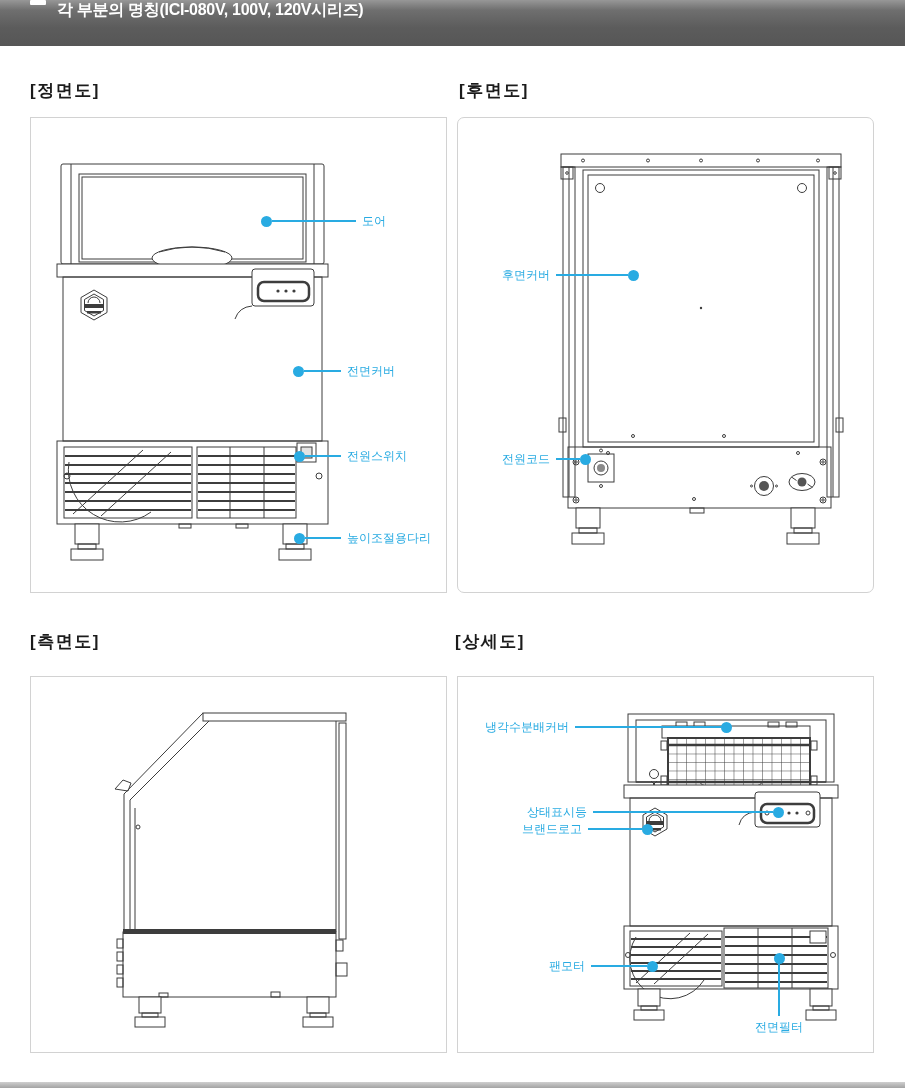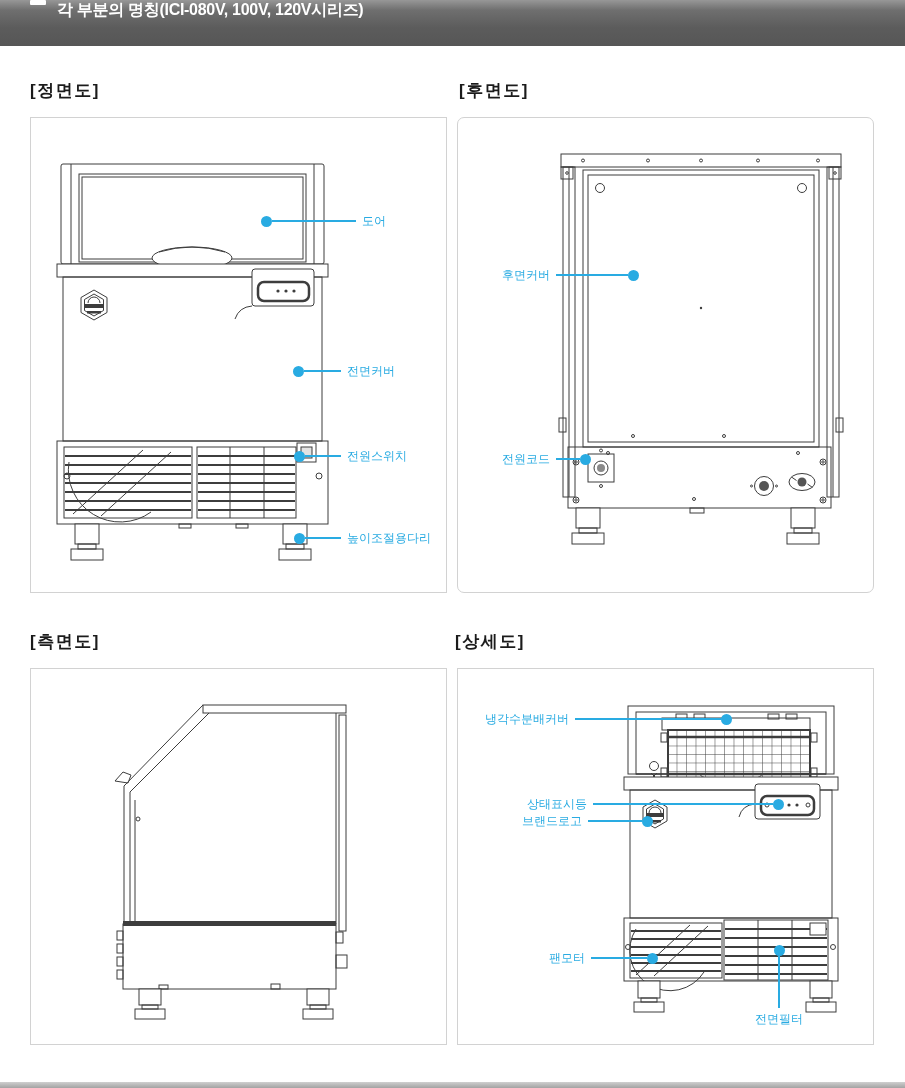--- a/index.html
+++ b/index.html
@@ -16,21 +16,21 @@
   .header-dash { width:16px; height:5px; background:#ffffff; border-radius:1px; margin-left:30px; flex:none; }
   .header-title { color:#ffffff; font-size:16px; font-weight:bold; margin-left:11px; letter-spacing:-0.3px; }
 
   .section-title {
     position:absolute; font-size:17px; font-weight:bold; color:#1b1b1b; letter-spacing:1.5px;
   }
   .panel {
     position:absolute; width:415px; background:#ffffff; border:1px solid #d2d2d2;
   }
   .panel.tall { height:474px; }
-  .panel.short { height:375px; }
+  .panel.short { height:375px;margin-top:8px; }
   #panel-front  { left:30px;  top:117px; }
   #panel-rear   { left:457px; top:117px;border-radius:7px; }
   #panel-side   { left:30px;  top:668px; }
   #panel-detail { left:457px; top:668px; }
   .panel svg { position:absolute; left:0; top:0; }
 
   .callout {
     position:absolute; display:flex; align-items:center;
     color:#29abe2; font-size:12px; white-space:nowrap; line-height:16px;
   }

